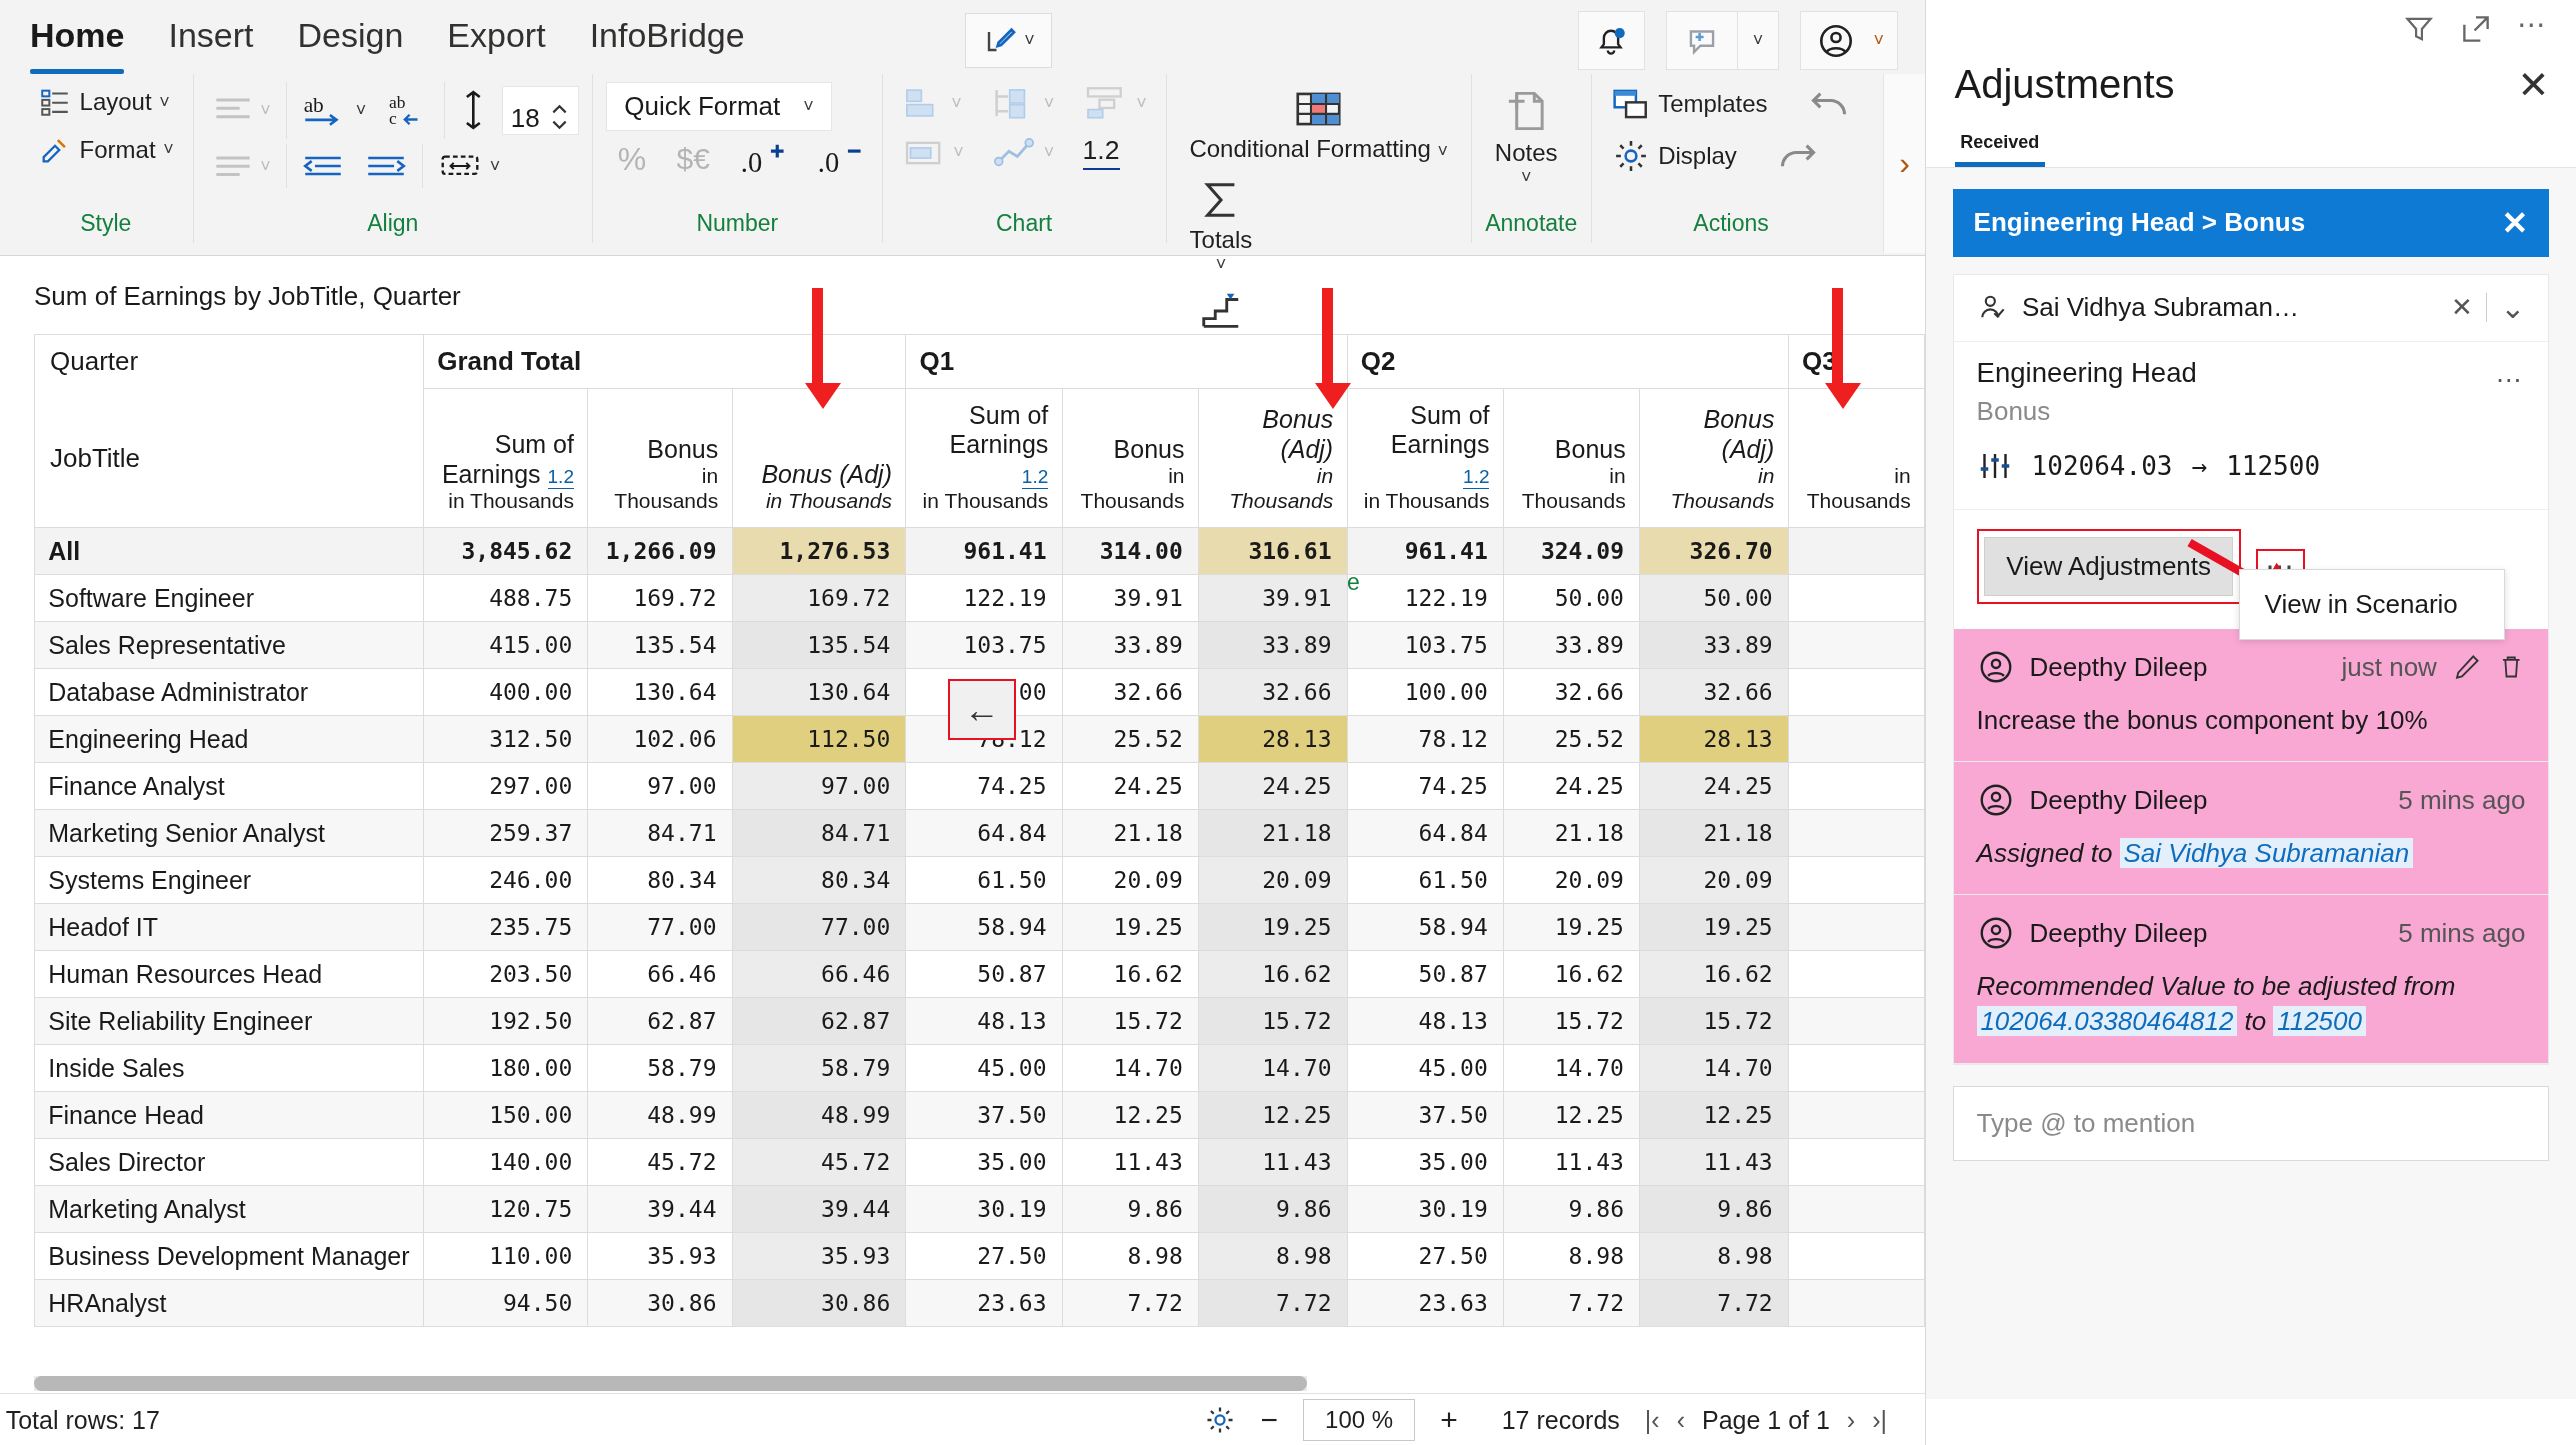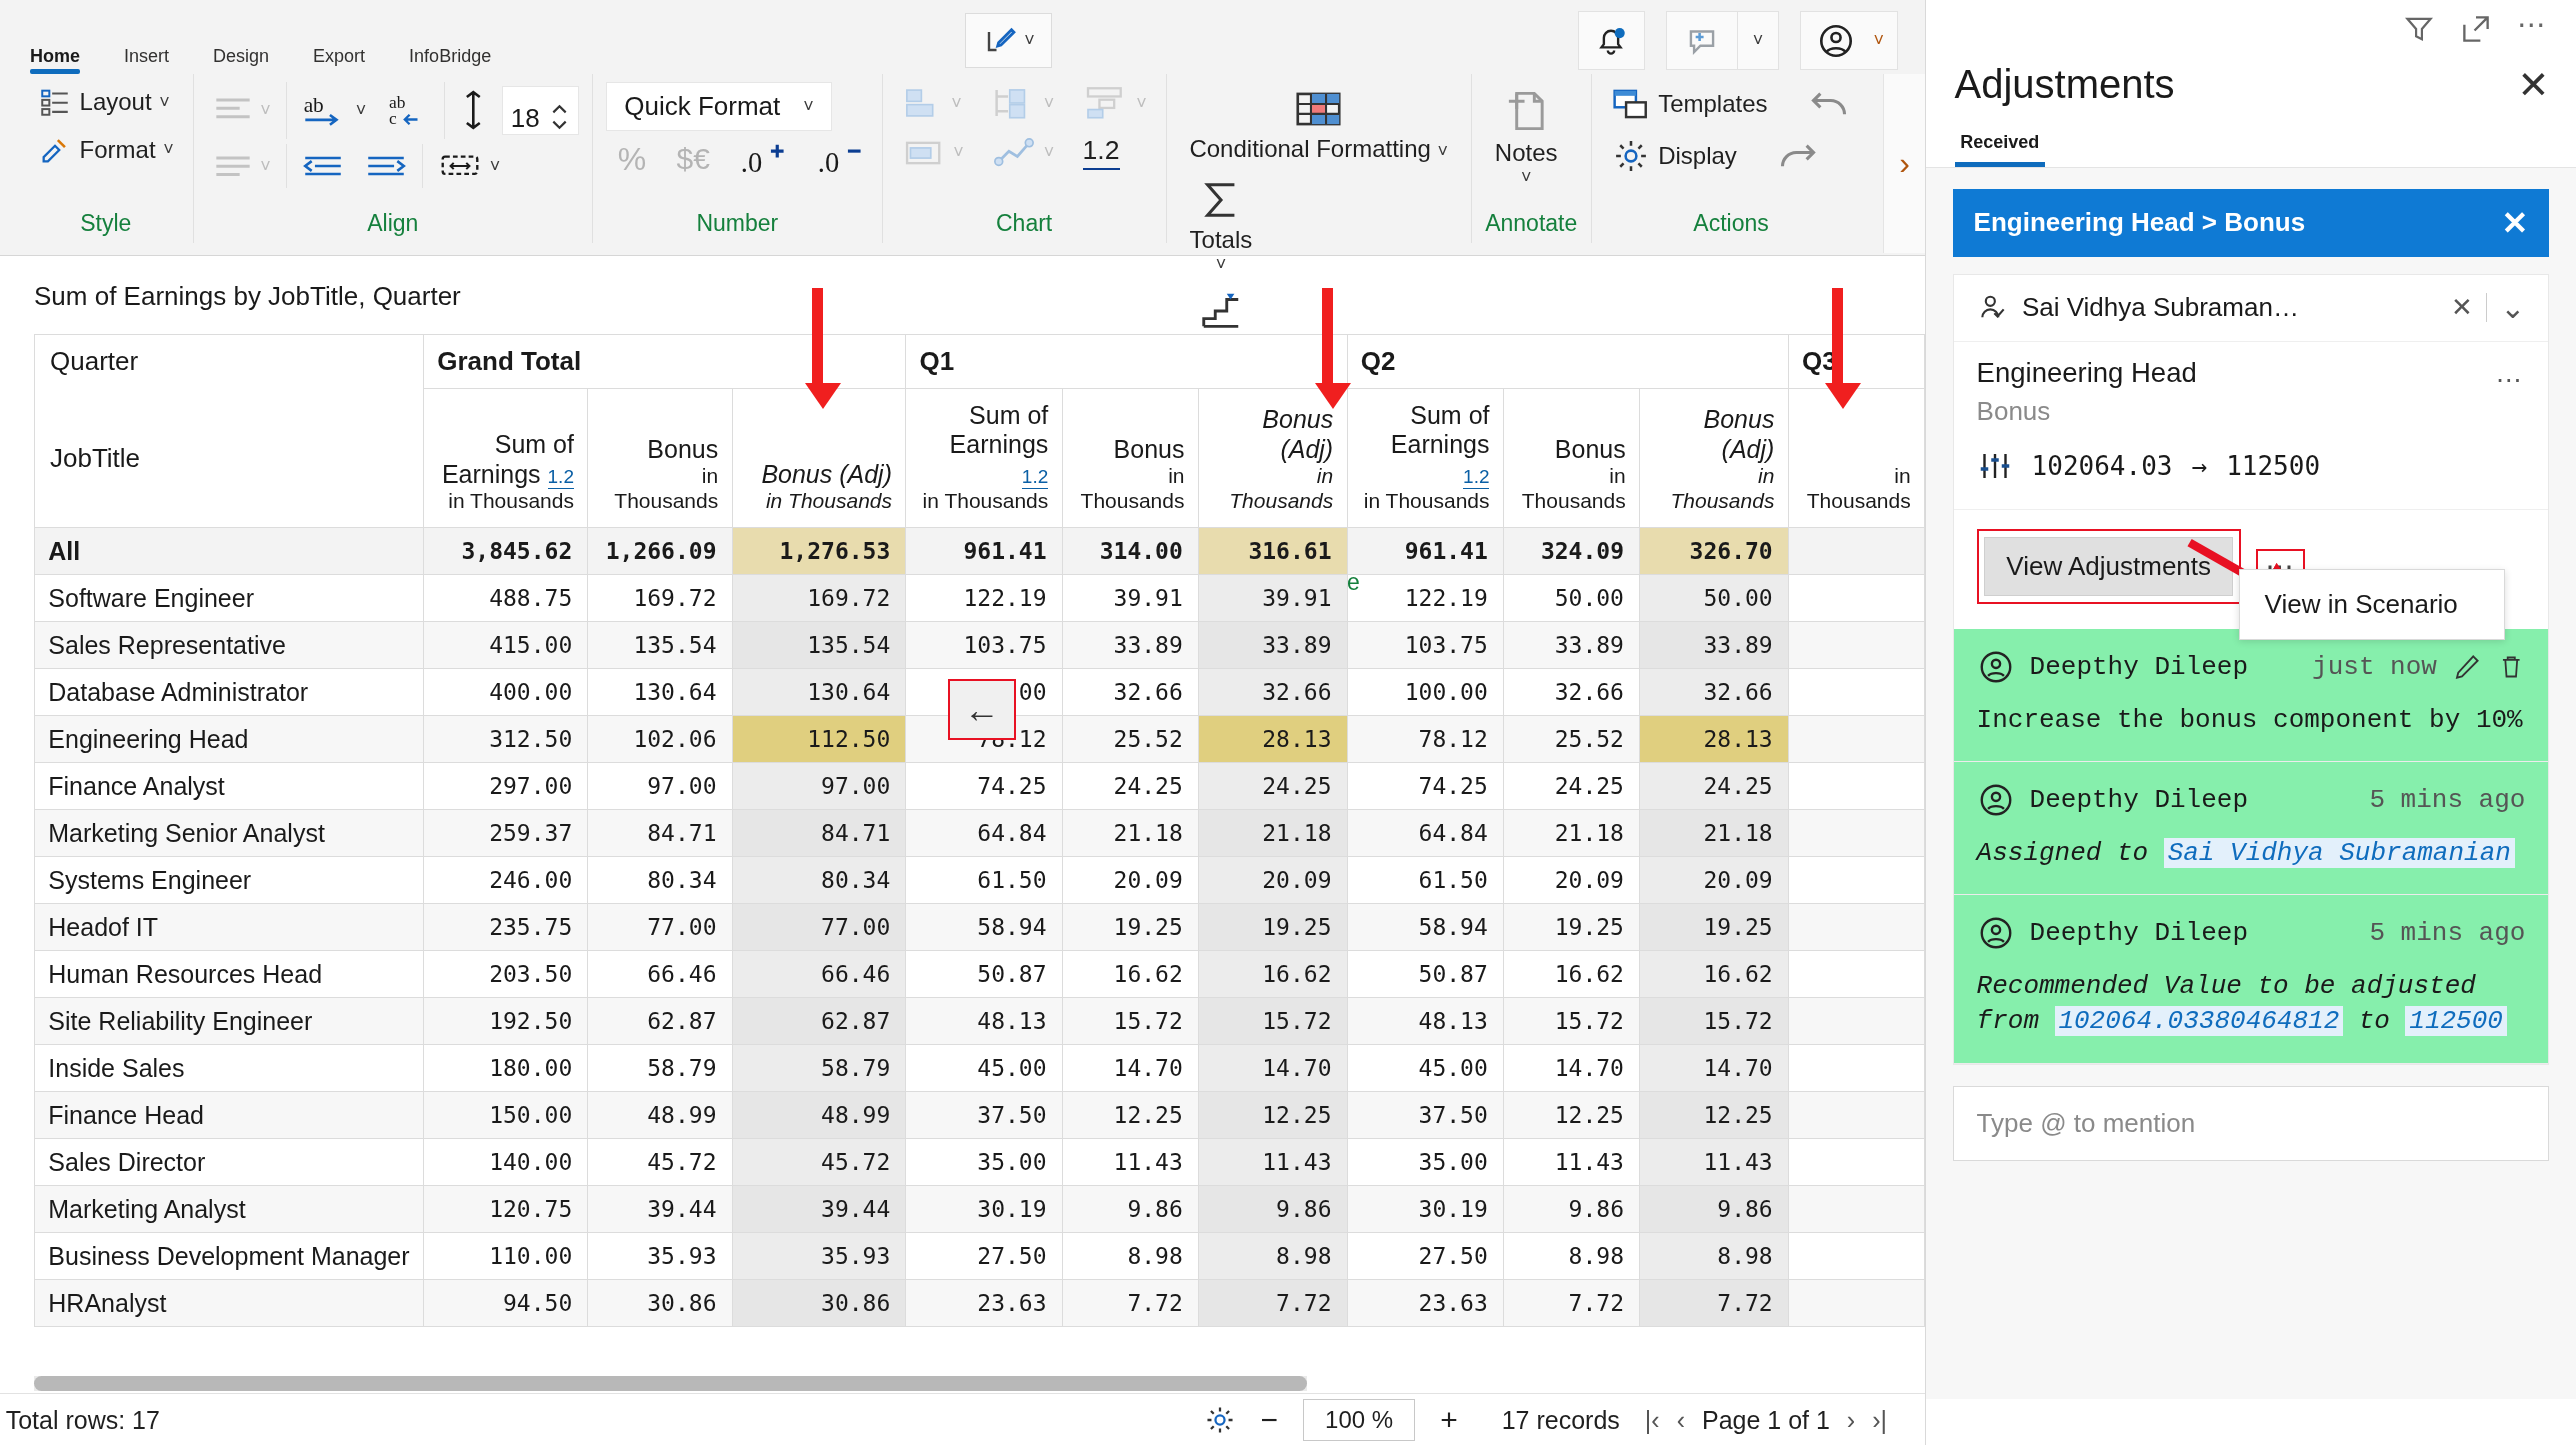--- a/index.html
+++ b/index.html
@@ -11,21 +11,21 @@
     color: #1a1a1a;
   }
   .app { position: relative; width: 2576px; height: 1446px; display: flex; }
 
   
   .main { width: 1925px; height: 1446px; position: relative; background:#fff; }
 
   
   .ribbon-wrap { background: #f3f3f3; border-bottom: 0.9px solid #d6d6d6; height: 256px; position: relative; }
   .tabs { display: flex; align-items: flex-end; height: 74px; padding-left: 30px; gap: 44px; }
-  .tab { font-size: 18px; color: #323130; padding-bottom: 7px; position: relative; cursor: pointer; }
+  .tab { font-size: 34px; color: #323130; padding-bottom: 19px; position: relative; cursor: pointer; }
   .tab.active { color: #1a1a1a; font-weight: 700; }
   .tab.active::after {
     content: ""; position: absolute; left: 0; right: 0; bottom: 0;
     height: 4.7px; background: #0f6cbd; border-radius: 1.9px;
   }
 
   .top-right-tools { position: absolute; right: 26.6px; top: 11.4px; display: flex; align-items: center; gap: 21px; }
   .tool-box { border: 0.9px solid #e2e2e2; background: #fafafa; height: 59px; display:flex; align-items:center; justify-content:center; padding: 0 13.3px; }
   .tool-box.split { padding: 0; }
   .tool-box.split > div { height: 59px; display:flex; align-items:center; justify-content:center; padding:0 15px; }
@@ -130,21 +130,21 @@
   .adj-title { display:flex; justify-content: space-between; align-items:flex-start; font-size: 27.5px; }
   .adj-sub { color: #8a8a8a; font-size: 26px; margin-top: 7.6px;}
   .adj-val { display:flex; align-items:center; gap: 19px; margin-top: 21px; font-family:"DejaVu Sans Mono", monospace; font-size: 26px; }
   .actions-row { padding: 19px 23px 25px; display:flex; align-items:center; gap: 15px; position: relative; }
   .btn-va { background:#e0e0e0; border:0.9px solid #cfcfcf; padding: 13.3px 21px; font-size: 26px; cursor:pointer;}
   .btn-va-wrap { border: 2.8px solid #e81123; padding: 5.7px; }
   .dots-wrap { border: 2.8px solid #e81123; padding: 1.9px 7.6px; display:flex; align-items:center; }
   .dots-btn { font-size: 28.5px; color:#444; letter-spacing: 1.9px; cursor:pointer; line-height: 1;}
   .ctx-menu { position:absolute; left: 285px; top: 59px; background:#fff; border:0.9px solid #d9d9d9; box-shadow: 0 1.9px 7.6px rgba(0,0,0,.14); padding: 19px 25px; font-size: 26px; z-index: 50; min-width: 266px; cursor:pointer;}
 
-  .comment { background:#86efac; border-bottom:0.9px solid #ececec; padding: 19px 23px 23px; font-family: Liberation Mono, monospace; }
+  .comment { background:#f9a8d4; border-bottom:0.9px solid #ececec; padding: 19px 23px 23px; }
   .cmt-head { display:flex; align-items:center; gap: 15px; font-size: 26px;}
   .cmt-head .who { flex:1; }
   .cmt-meta { color:#555; display:flex; align-items:center; gap: 15px;}
   .cmt-body { margin-top: 17px; font-size: 26px; line-height: 1.35; }
   .cmt-body.ital { font-style: italic; }
   .mention { color:#0f6cbd; background:#e3f0fb; font-style: italic; padding: 0 3.8px;}
   .composer { margin-top: 21px; background:#fff; border:0.9px solid #dadada; padding: 21px 23px; font-size: 26px; color:#8a8a8a; }
 
   .arrow-red-diag { position:absolute; z-index: 45; pointer-events:none;}
   svg { display:block; }

